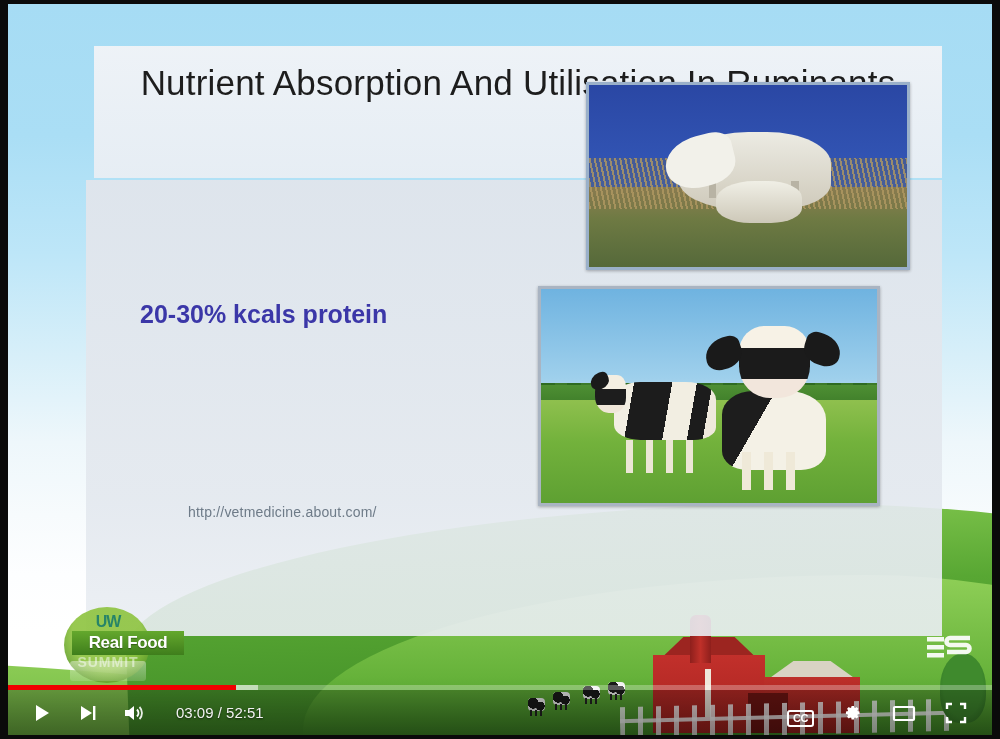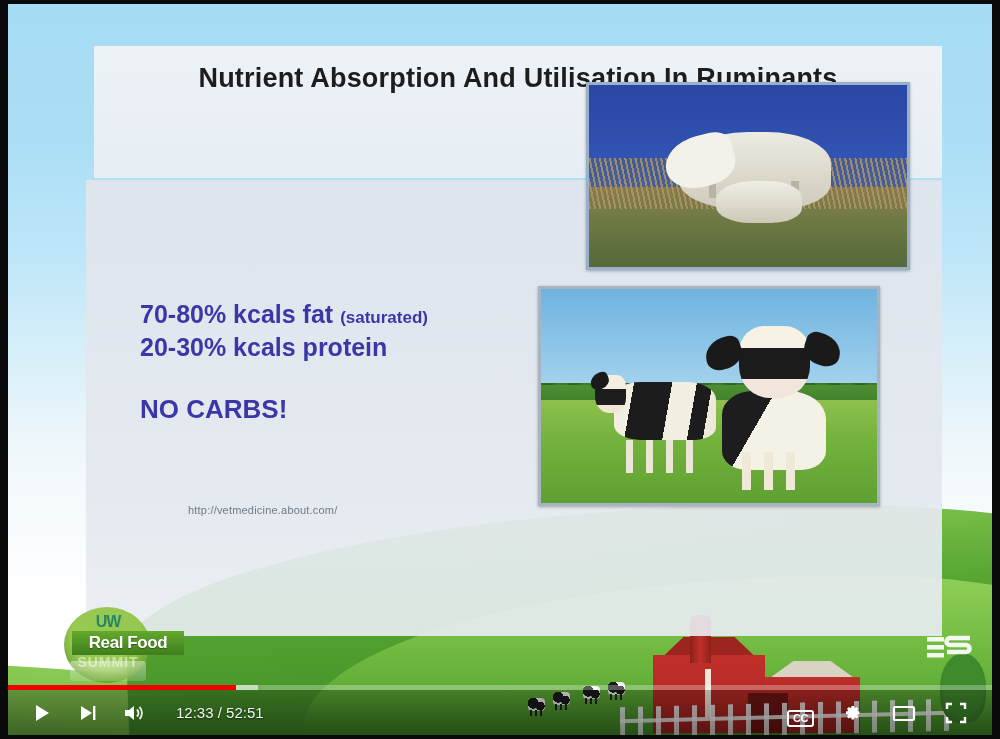--- a/index.html
+++ b/index.html
@@ -133,25 +133,24 @@
     position: absolute;
     left: 70px; top: 42px; width: 860px; height: 590px;
   }
   .slide-title-panel {
     position: absolute; left: 16px; top: 0; width: 848px; height: 132px;
     background: linear-gradient(to bottom, rgba(240,243,247,.97), rgba(233,238,244,.95));
   }
   .slide-title {
     position: absolute; left: 16px; top: 16px; width: 848px;
     text-align: center;
-    font-size: 27px; line-height: 1.22;
+    font-size: 35px; line-height: 1.22;
     color: #1d1d1d;
     letter-spacing: .2px;
     font-family: "Liberation Sans", sans-serif;
-    font-weight: bold;
   }
   .slide-body {
     position: absolute; left: 8px; top: 134px; width: 856px; height: 456px;
     background: linear-gradient(to bottom, rgba(224,229,236,.96), rgba(228,233,239,.94) 70%, rgba(234,238,243,.9));
   }
   .quote {
     position: absolute; left: 30px; top: 68px; width: 440px;
     font-size: 22.5px; line-height: 1.48;
     color: #2a2a2a;
   }
@@ -160,21 +159,21 @@
   .bullets {
     position: absolute; left: 62px; top: 252px; width: 420px;
     color: #3b37a8; font-weight: bold;
   }
   .bullet-line { font-size: 25px; line-height: 1.32; white-space: nowrap; }
   .sub { font-size: 17px; font-weight: bold; }
   .nocarbs { font-size: 26px; margin-top: 28px; }
 
   .credit {
     position: absolute; left: 110px; top: 458px;
-    font-size: 11px; color: #6e7b88;
+    font-size: 14px; color: #6e7b88;
     filter: blur(.45px);
     letter-spacing: .2px;
   }
 
   
   .photo {
     position: absolute;
     border: 3px solid #8fa8c4;
     box-shadow: 0 1px 3px rgba(0,0,0,.3);
     overflow: hidden;
@@ -364,23 +363,21 @@
     <div class="tree"></div>
 
     <div class="slide">
       <div class="slide-title-panel"></div>
       <div class="slide-title">Nutrient Absorption And Utilisation In Ruminants</div>
 
       <div class="slide-body"></div>
 
 
       <div class="bullets">
-        <div class="bullet-line"><span>70-80% kcals fat </span><span class="sub">(saturated)</span></div>
         <div class="bullet-line"><span>20-30% kcals protein</span></div>
-        <div class="bullet-line nocarbs">NO CARBS!</div>
       </div>
 
       <div class="credit">http://vetmedicine.about.com/</div>
 
       <div class="photo photo-sheep">
         <div class="sheep-sky"></div>
         <div class="sheep-ground"></div>
         <div class="sheep-grass-dry"></div>
         <div class="ewe">
           <div class="ewe-leg" style="left:20%;"></div>
@@ -453,21 +450,21 @@
         </div>
 
         <div class="ctrl-btn">
           <svg width="22" height="20" viewBox="0 0 22 20">
             <path d="M2 7 H6 L11 3 V17 L6 13 H2 Z" fill="#ffffff"></path>
             <path d="M14 6.5 a5 5 0 0 1 0 7" stroke="#ffffff" stroke-width="2" fill="none"></path>
             <path d="M16.5 4 a8.5 8.5 0 0 1 0 12" stroke="#ffffff" stroke-width="1.8" fill="none" opacity=".9"></path>
           </svg>
         </div>
 
-        <div class="time">12:33 / 52:51</div>
+        <div class="time">03:09 / 52:51</div>
       </div>
 
       <div class="ctrl-right">
         <div class="cc-btn">CC</div>
 
         <div class="ctrl-btn">
           <svg width="22" height="22" viewBox="0 0 24 24">
             <path fill="#ffffff" d="M12 8.2a3.8 3.8 0 1 0 0 7.6 3.8 3.8 0 0 0 0-7.6zm0 5.9a2.1 2.1 0 1 1 0-4.2 2.1 2.1 0 0 1 0 4.2z"></path>
             <path fill="#ffffff" d="M20.2 13.4l-1.8-.3a6.6 6.6 0 0 0-.5-1.2l1.1-1.5-1.9-1.9-1.5 1.1a6.6 6.6 0 0 0-1.2-.5l-.3-1.8h-2.6l-.3 1.8c-.4.1-.8.3-1.2.5L8.5 8.5 6.6 10.4l1.1 1.5c-.2.4-.4.8-.5 1.2l-1.8.3v2.6l1.8.3c.1.4.3.8.5 1.2l-1.1 1.5 1.9 1.9 1.5-1.1c.4.2.8.4 1.2.5l.3 1.8h2.6l.3-1.8c.4-.1.8-.3 1.2-.5l1.5 1.1 1.9-1.9-1.1-1.5c.2-.4.4-.8.5-1.2l1.8-.3z" transform="translate(0,-3)"></path>
           </svg>

